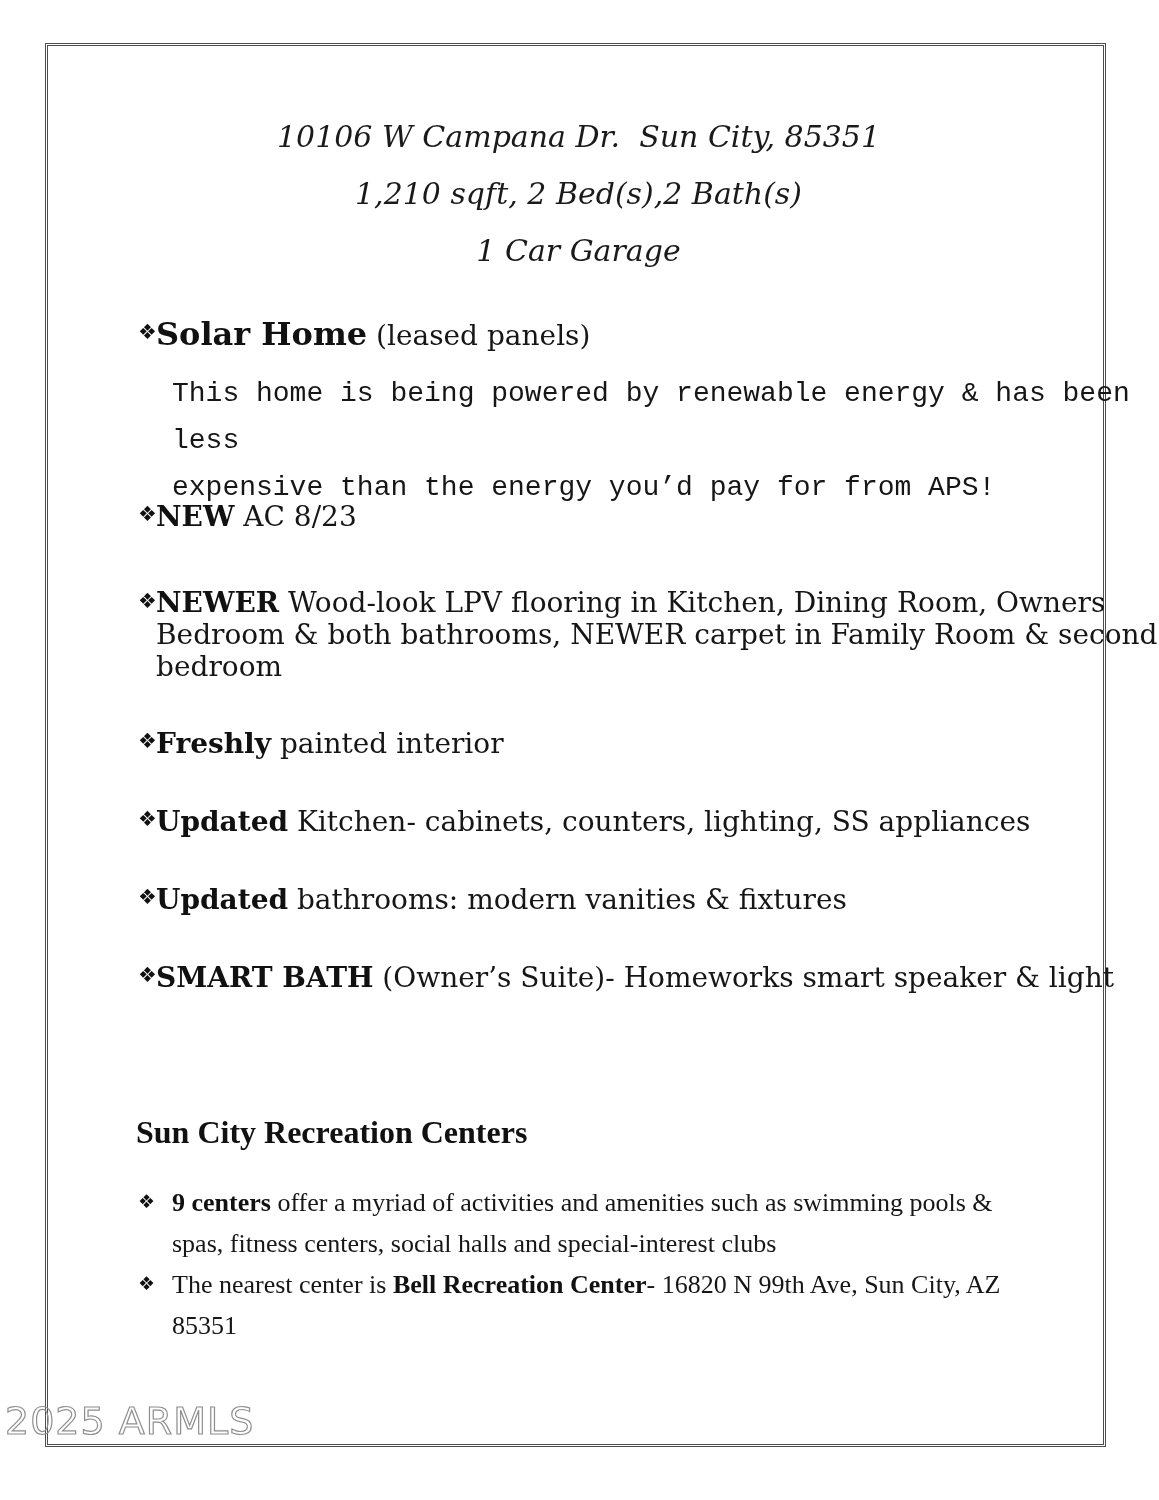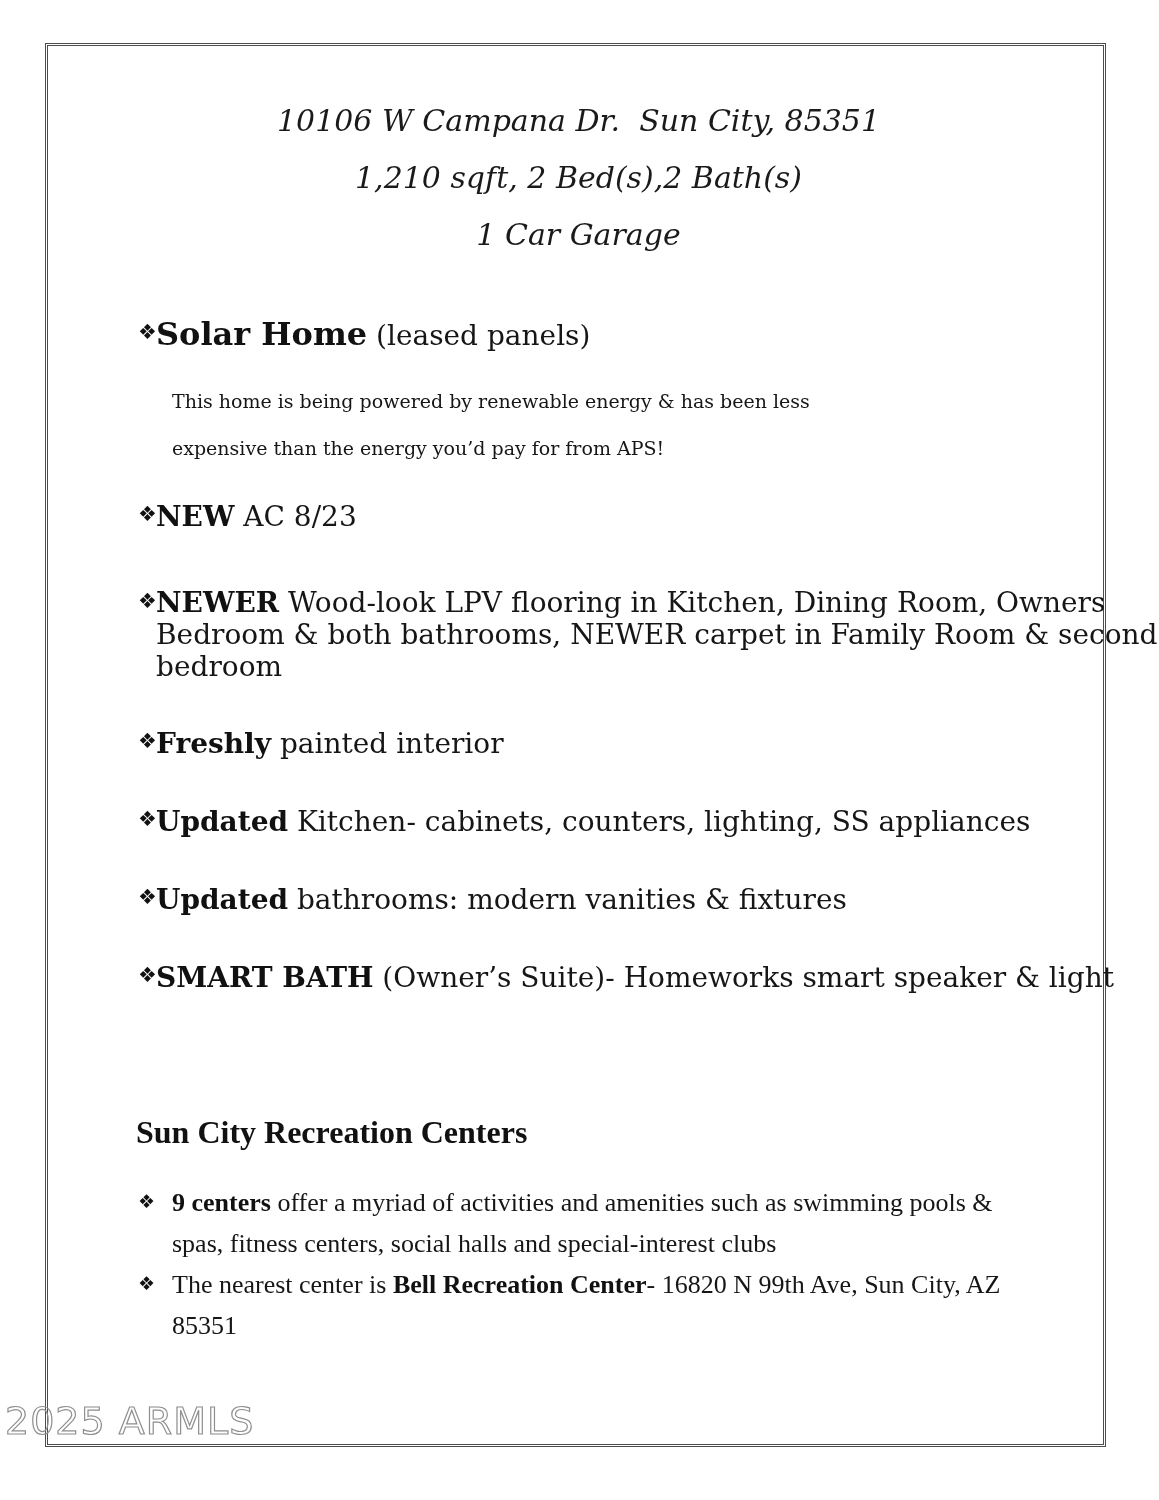--- a/index.html
+++ b/index.html
@@ -12,21 +12,21 @@
     overflow:hidden;
   }
   .page-border {
     position:absolute; left:45px; top:43px;
     width:1061px; height:1404px;
     border:3px double #4d4d4d;
     background:transparent;
   }
   
   .header {
-    position:absolute; left:45px; top:92px; width:1067px;
+    position:absolute; left:45px; top:108px; width:1067px;
     text-align:center;
     font-style:italic;
     font-size:30px;
     line-height:57px;
     color:#1a1a1a;
   }
   .hdr-line { white-space:pre; }
 
   
   .feat {
@@ -37,23 +37,24 @@
   .feat .marker {
     position:absolute; left:0; top:4px;
     font-size:21px; line-height:21px; color:#111;
   }
   .feat .txt { margin-left:18px; }
   .lead { font-weight:bold; color:#111; }
   .lead-lg { font-size:32px; }
   .tight .line { line-height:32px; }
 
   .para {
-    position:absolute; left:172px; top:378px;
-    font-size:19px;
+    position:absolute; left:172px; top:370px;
+    font-size:28px;
     line-height:47px;
+    font-family:Liberation Mono, monospace;
   }
 
   
   .rec-heading {
     position:absolute; left:136px; top:1114px;
     font-family:"Liberation Serif", serif;
     font-size:32px; font-weight:bold; color:#111;
   }
   .rec-list {
     position:absolute; left:138px; top:1182px; width:960px;

